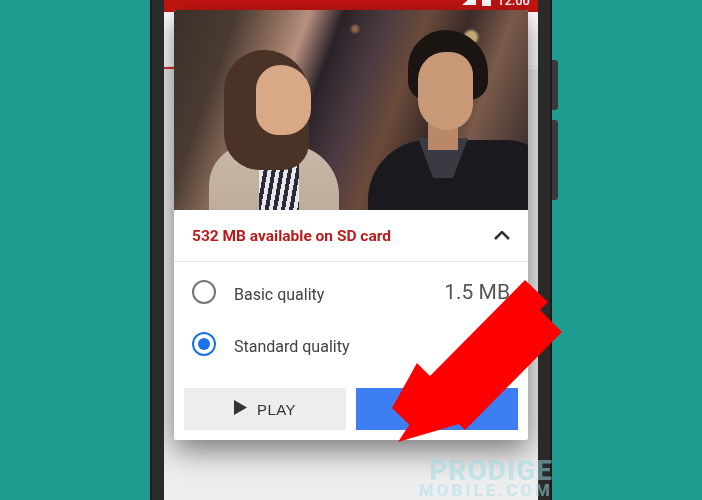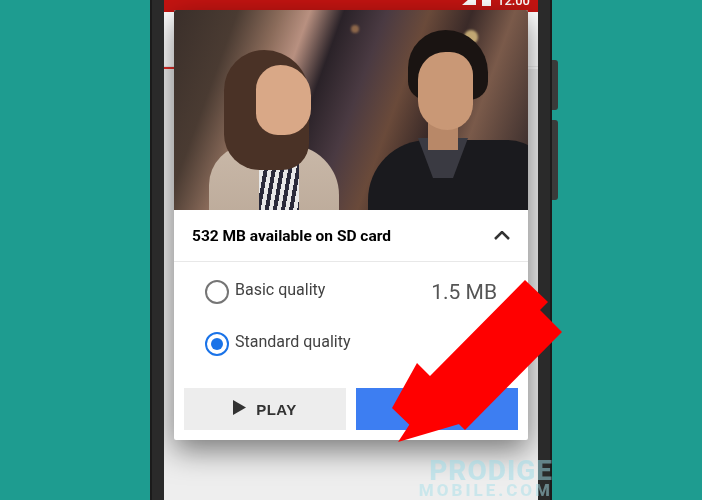--- a/index.html
+++ b/index.html
@@ -222,30 +222,30 @@
   .storage-row {
     display: flex;
     align-items: center;
     justify-content: space-between;
     padding: 16px 18px;
     border-bottom: 1px solid #e8e8e8;
   }
   .storage-text {
     font-size: 15.5px;
     font-weight: 700;
-    color: #000000;
+    color: #b91c1c;
   }
   .options {
     padding: 4px 0 8px 0;
   }
   .opt-row {
     display: flex;
-    align-items: flex-start;
-    padding: 14px 31px;
-    gap: 6px;
+    align-items: flex-end;
+    padding: 14px 18px;
+    gap: 18px;
   }
   .radio {
     width: 20px;
     height: 20px;
     border: 2px solid #757575;
     border-radius: 50%;
     flex-shrink: 0;
     position: relative;
   }
   .radio.selected {
@@ -276,21 +276,21 @@
     padding: 10px;
   }
   .btn {
     flex: 1;
     height: 42px;
     display: flex;
     align-items: center;
     justify-content: center;
     gap: 10px;
     font-size: 15px;
-    font-weight: 700;
+    font-weight: 400;
     letter-spacing: 0.5px;
     cursor: pointer;
     border: none;
   }
   .btn-play {
     background: #ededed;
     color: #333;
   }
   .btn-save {
     background: #3d7ef2;

